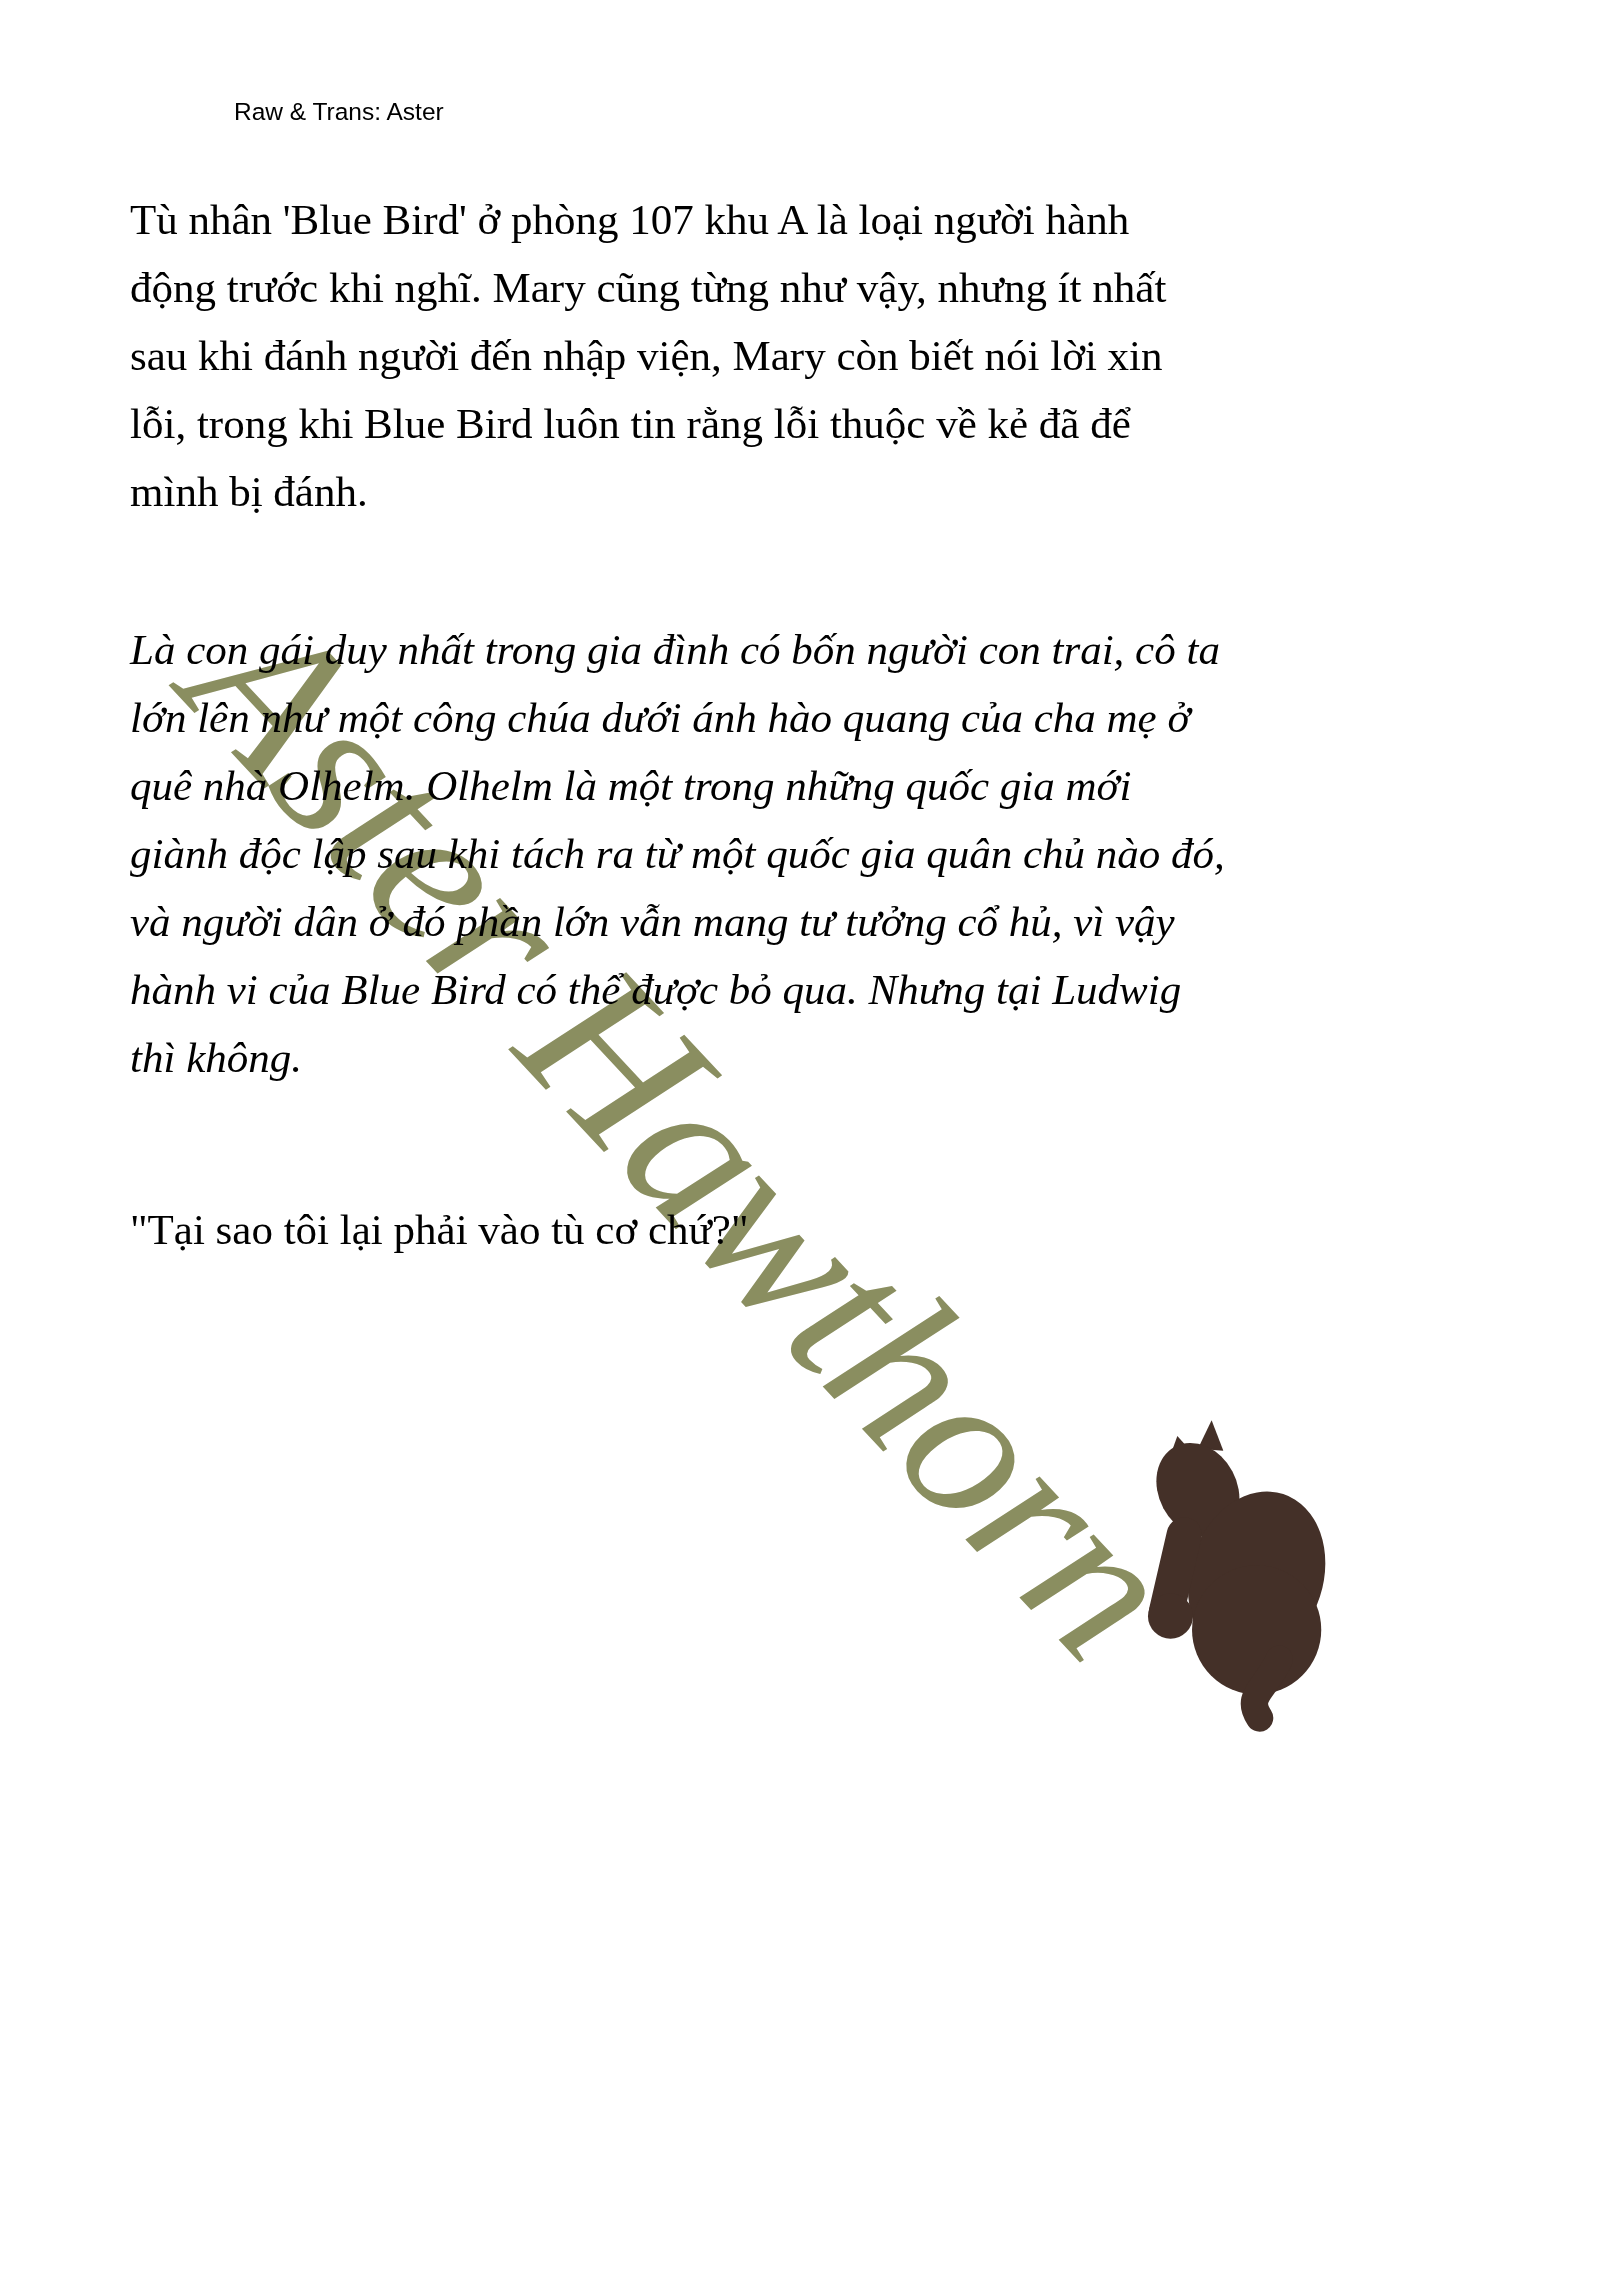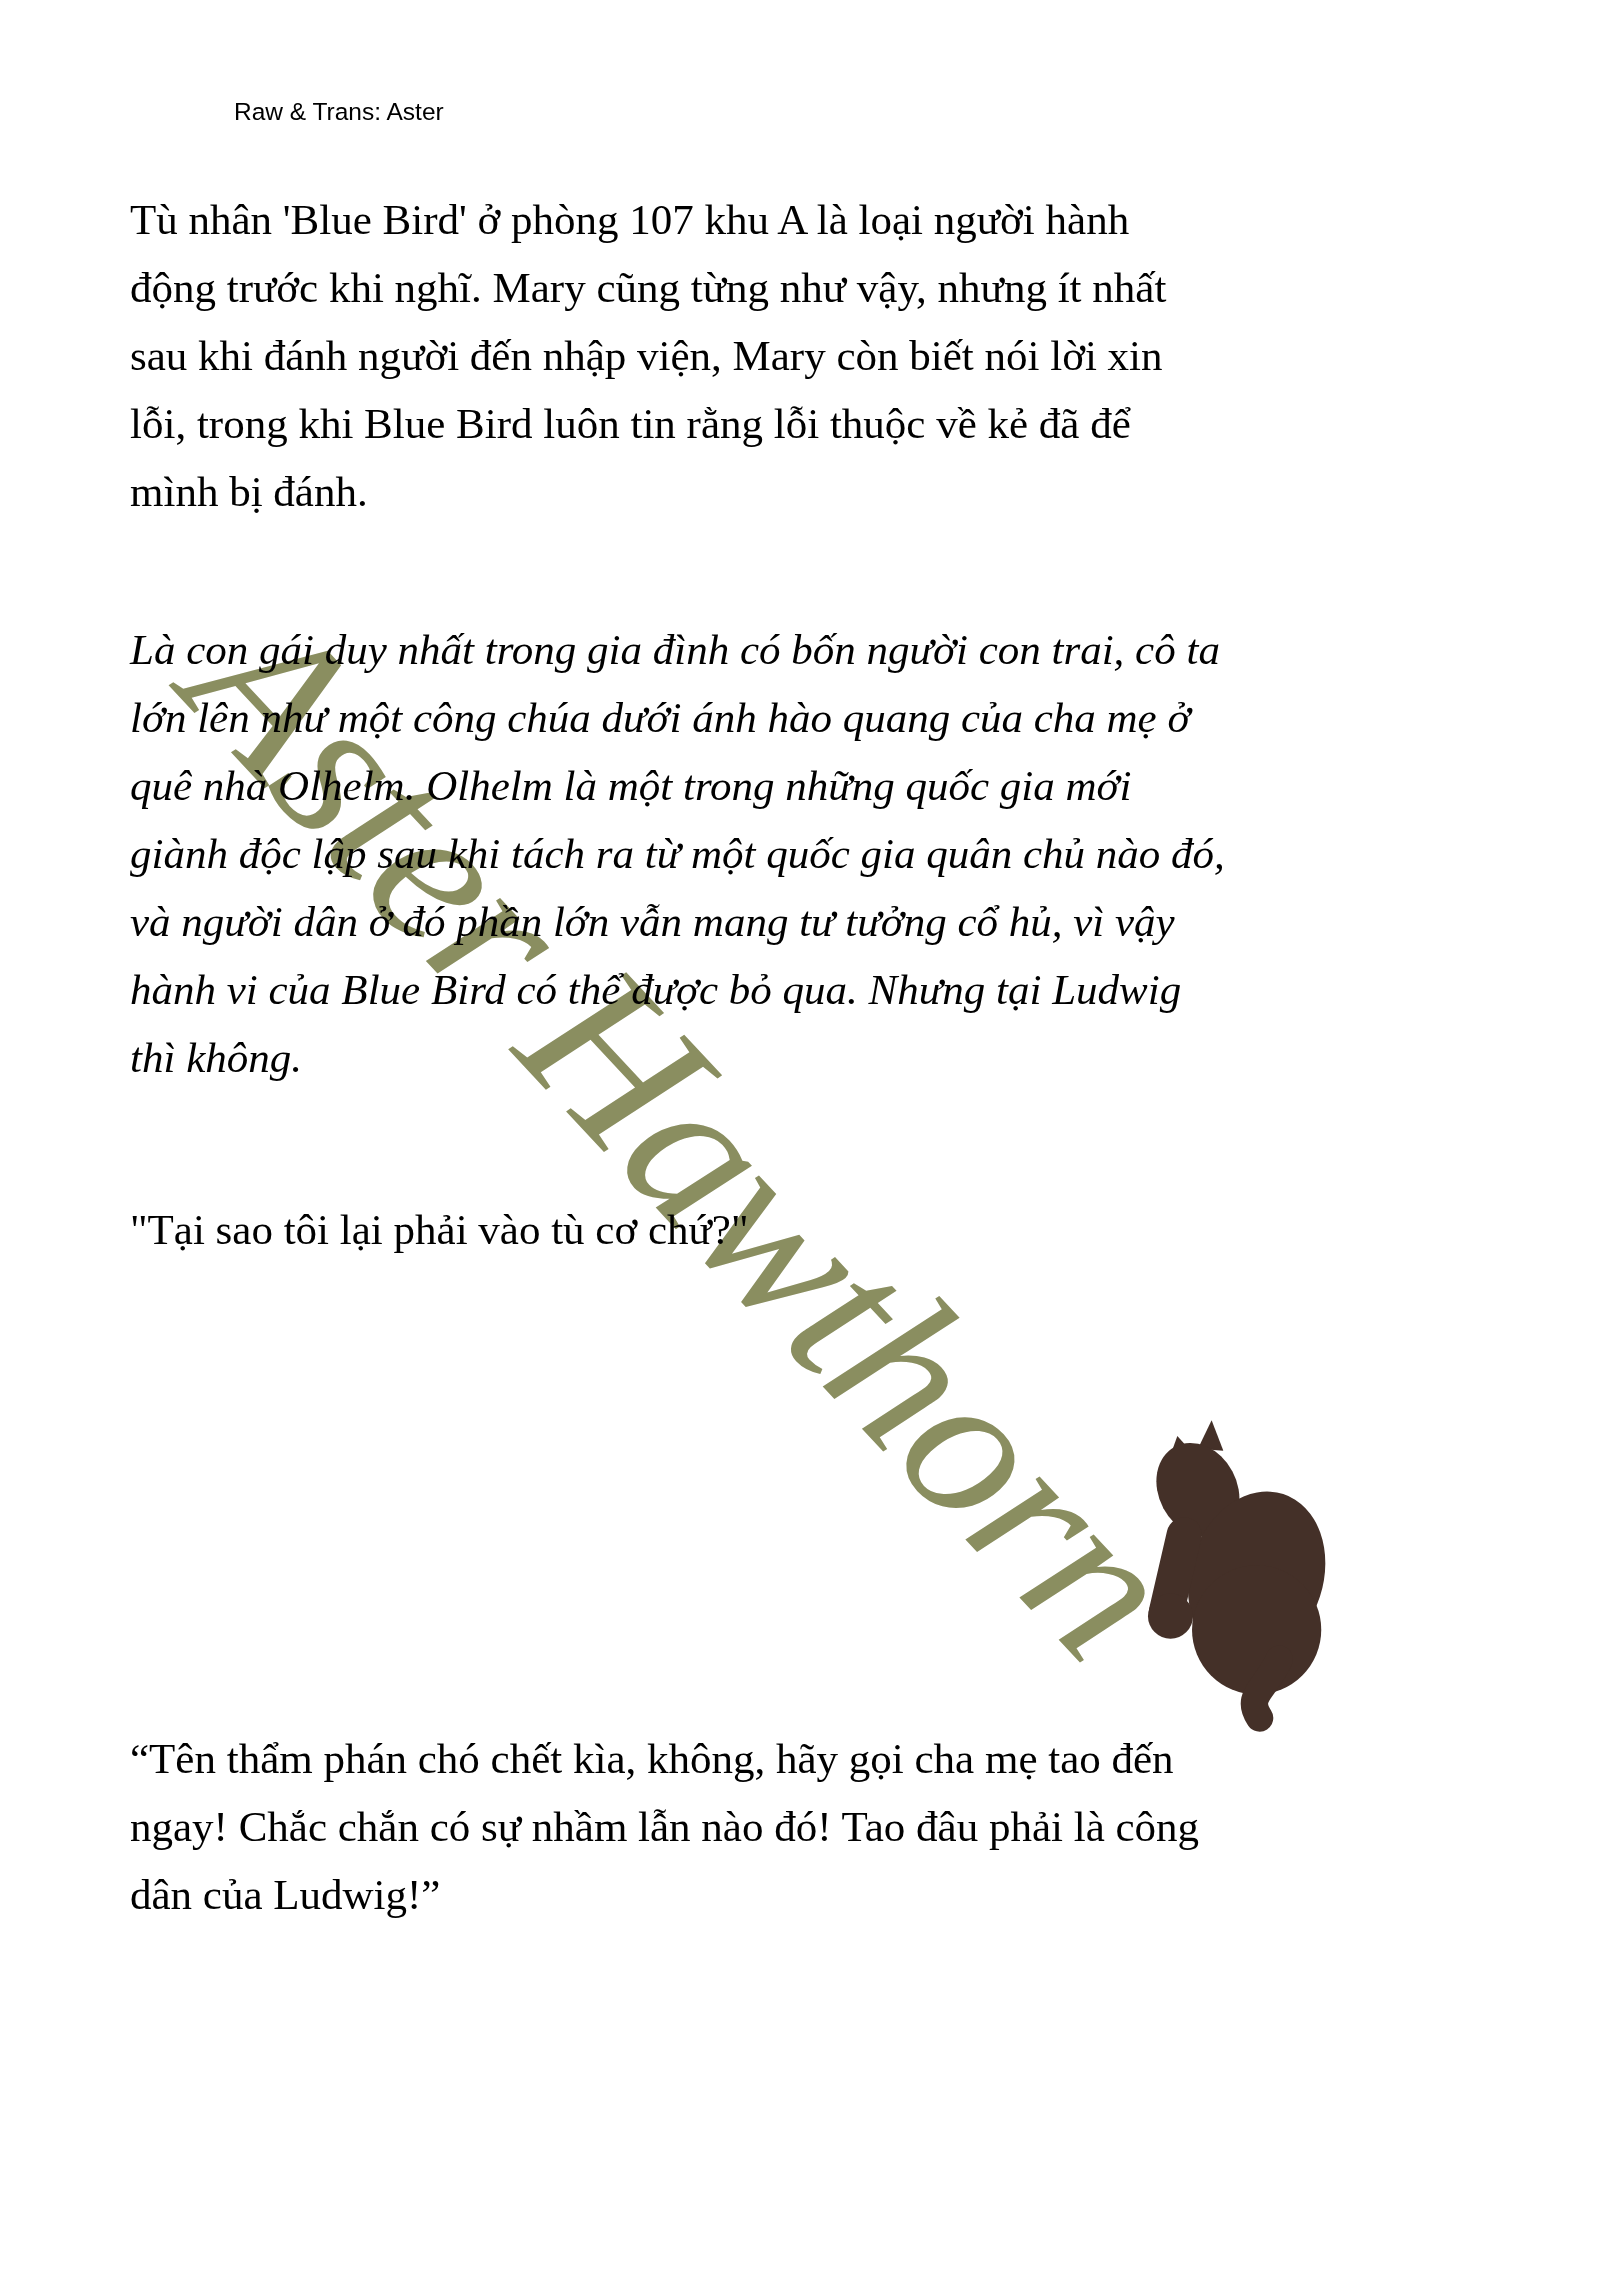--- a/index.html
+++ b/index.html
@@ -94,18 +94,15 @@
 lỗi, trong khi Blue Bird luôn tin rằng lỗi thuộc về kẻ đã để
 mình bị đánh.</div>
   <div class="para p2">Là con gái duy nhất trong gia đình có bốn người con trai, cô ta
 lớn lên như một công chúa dưới ánh hào quang của cha mẹ ở
 quê nhà Olhelm. Olhelm là một trong những quốc gia mới
 giành độc lập sau khi tách ra từ một quốc gia quân chủ nào đó,
 và người dân ở đó phần lớn vẫn mang tư tưởng cổ hủ, vì vậy
 hành vi của Blue Bird có thể được bỏ qua. Nhưng tại Ludwig
 thì không.</div>
   <div class="para p3">"Tại sao tôi lại phải vào tù cơ chứ?"</div>
-  <div class="para p5">“Tên thẩm phán chó chết kìa, không, hãy gọi cha mẹ tao đến
-ngay! Chắc chắn có sự nhầm lẫn nào đó! Tao đâu phải là công
-dân của Ludwig!”</div>
 
 </div>
 
 
 </body></html>

